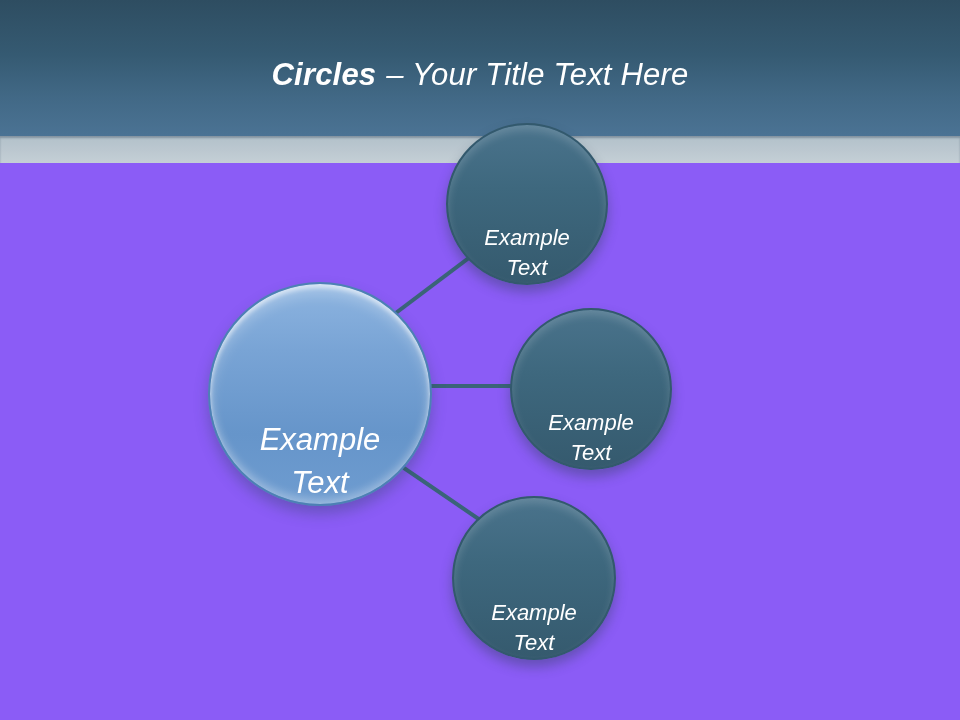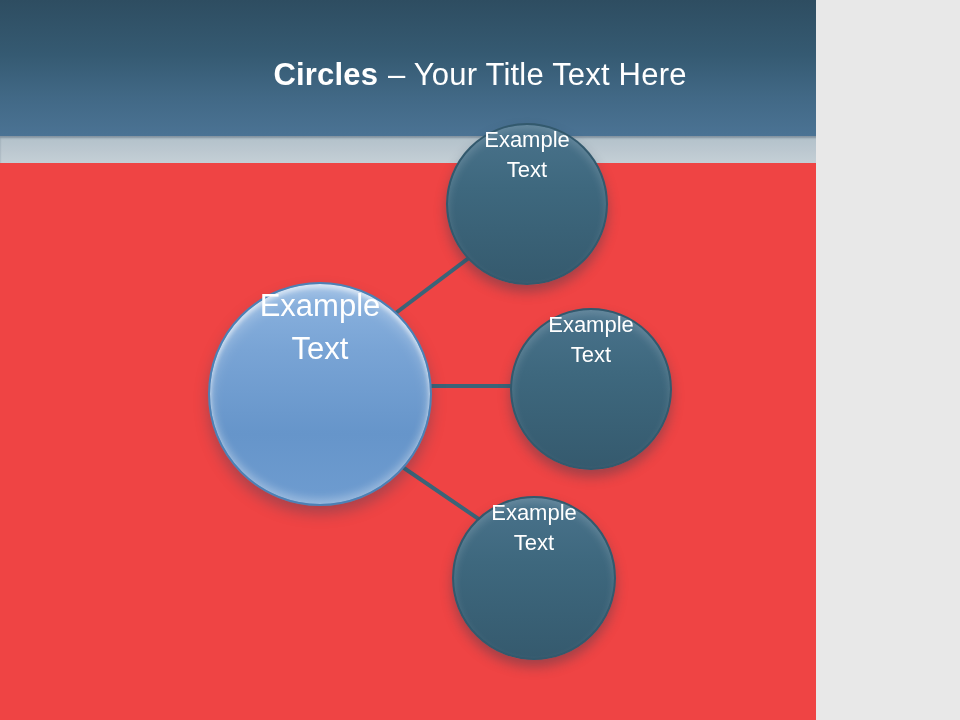--- a/index.html
+++ b/index.html
@@ -3,24 +3,25 @@
 <meta charset="utf-8">
 <style>
   html, body {
     margin: 0;
     padding: 0;
     background: #e8e8e8;
     font-family: "Liberation Sans", sans-serif;
   }
   .slide {
     position: relative;
-    width: 816px;
+    width: 960px;
     height: 720px;
     overflow: hidden;
-    background: #ef4444;
+    background: #8b5cf6;
+    font-style: italic;
   }
 
   
   .header {
     position: absolute;
     left: 0; top: 0;
     width: 960px;
     height: 136px;
     background: linear-gradient(180deg, #2e4d61 0%, #355a72 40%, #416885 70%, #4b7394 100%);
   }
@@ -54,21 +55,21 @@
     left: 0; top: 0;
     width: 960px;
     height: 720px;
     z-index: 1;
   }
   .circle {
     position: absolute;
     z-index: 2;
     border-radius: 50%;
     display: flex;
-    align-items: flex-start;
+    align-items: flex-end;
     justify-content: center;
     text-align: center;
     color: #ffffff;
   }
   .circle-main {
     left: 208px; top: 282px;
     width: 220px; height: 220px;
     background: linear-gradient(180deg, #8db4e0 0%, #79a4d5 30%, #6695ca 68%, #6e9cd0 100%);
     border: 2px solid #4d80b4;
     box-shadow:

